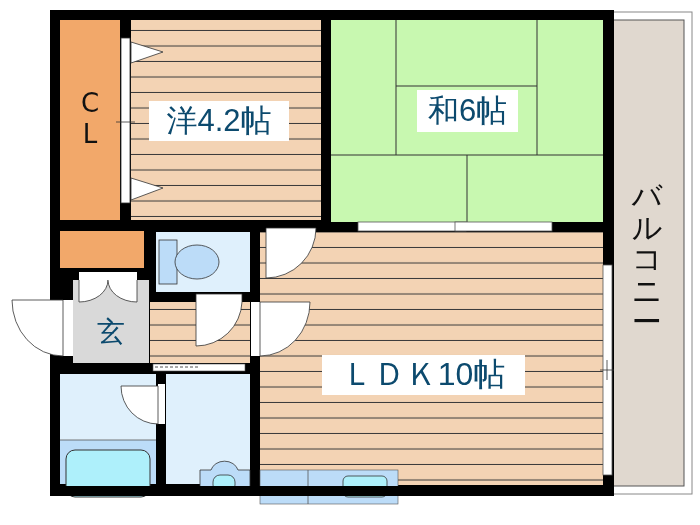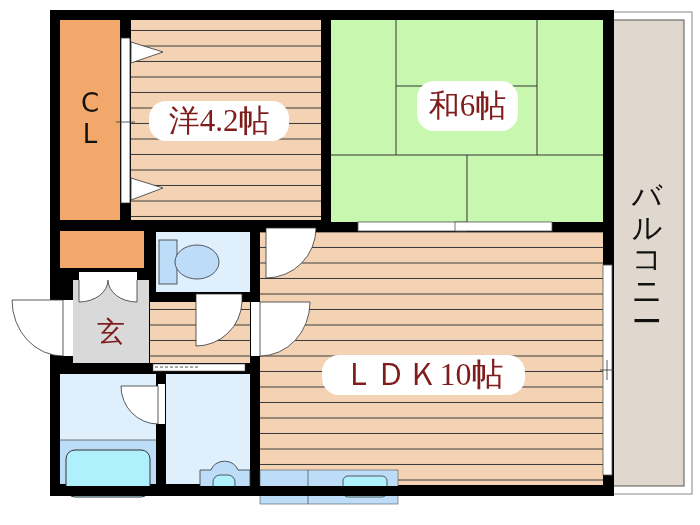--- a/index.html
+++ b/index.html
@@ -1,18 +1,18 @@
 <!DOCTYPE html>
 <html><head>
 <meta charset="utf-8">
 <style>
   html, body { margin: 0; padding: 0; background: #ffffff; }
   body { width: 700px; height: 525px; overflow: hidden; position: relative; font-family: "DejaVu Sans", sans-serif; }
   #plan { position: absolute; left: 0; top: 0; width: 700px; height: 525px; }
-  .label-box { position: absolute; background: #ffffff; color: #7f1d1d; display: flex; align-items: center; justify-content: center; white-space: nowrap; font-family: Liberation Serif, serif; border-radius: 17px; }
+  .label-box { position: absolute; background: #ffffff; color: #0c4a6e; display: flex; align-items: center; justify-content: center; white-space: nowrap; font-family: Liberation Sans, sans-serif; }
   .vlabel { position: absolute; color: #111; font-family: "DejaVu Sans", sans-serif; display: flex; flex-direction: column; align-items: center; line-height: 1.05; }
   .vlabel span { display: block; }
 </style>
 </head>
 <body>
 
 <svg id="plan" viewBox="0 0 700 525" xmlns="http://www.w3.org/2000/svg">
   <defs>
     <pattern id="wood" x="0" y="0" width="10" height="15.5" patternUnits="userSpaceOnUse">
       <rect width="10" height="15.5" fill="#f3d3b4"></rect>
@@ -124,21 +124,21 @@
   <rect x="50" y="486" width="564" height="10" fill="#000"></rect>
 </svg>
 
 <div class="vlabel" style="left:78px; top:90px; width:24px; font-size:26px;">
   <span>C</span>
   <span style="margin-top:4px;">L</span>
 </div>
 
 <div class="label-box" style="left:149px; top:101px; width:140px; height:40px; font-size:31px;">洋4.2帖</div>
 
-<div class="label-box" style="left:417px; top:81px; width:101px; height:50px; font-size:31px;">和6帖</div>
+<div class="label-box" style="left:417px; top:90px; width:101px; height:42px; font-size:31px;">和6帖</div>
 
 <div class="label-box" style="left:322px; top:355px; width:203px; height:40px; font-size:32px;">ＬＤＫ10帖</div>
 
 <div class="label-box" style="left:94px; top:315px; width:34px; height:34px; font-size:28px; background:transparent;">玄</div>
 
 <div class="vlabel" style="left:627px; top:180px; width:40px; font-size:30px;">
   <span>バ</span>
   <span>ル</span>
   <span>コ</span>
   <span>ニ</span>

